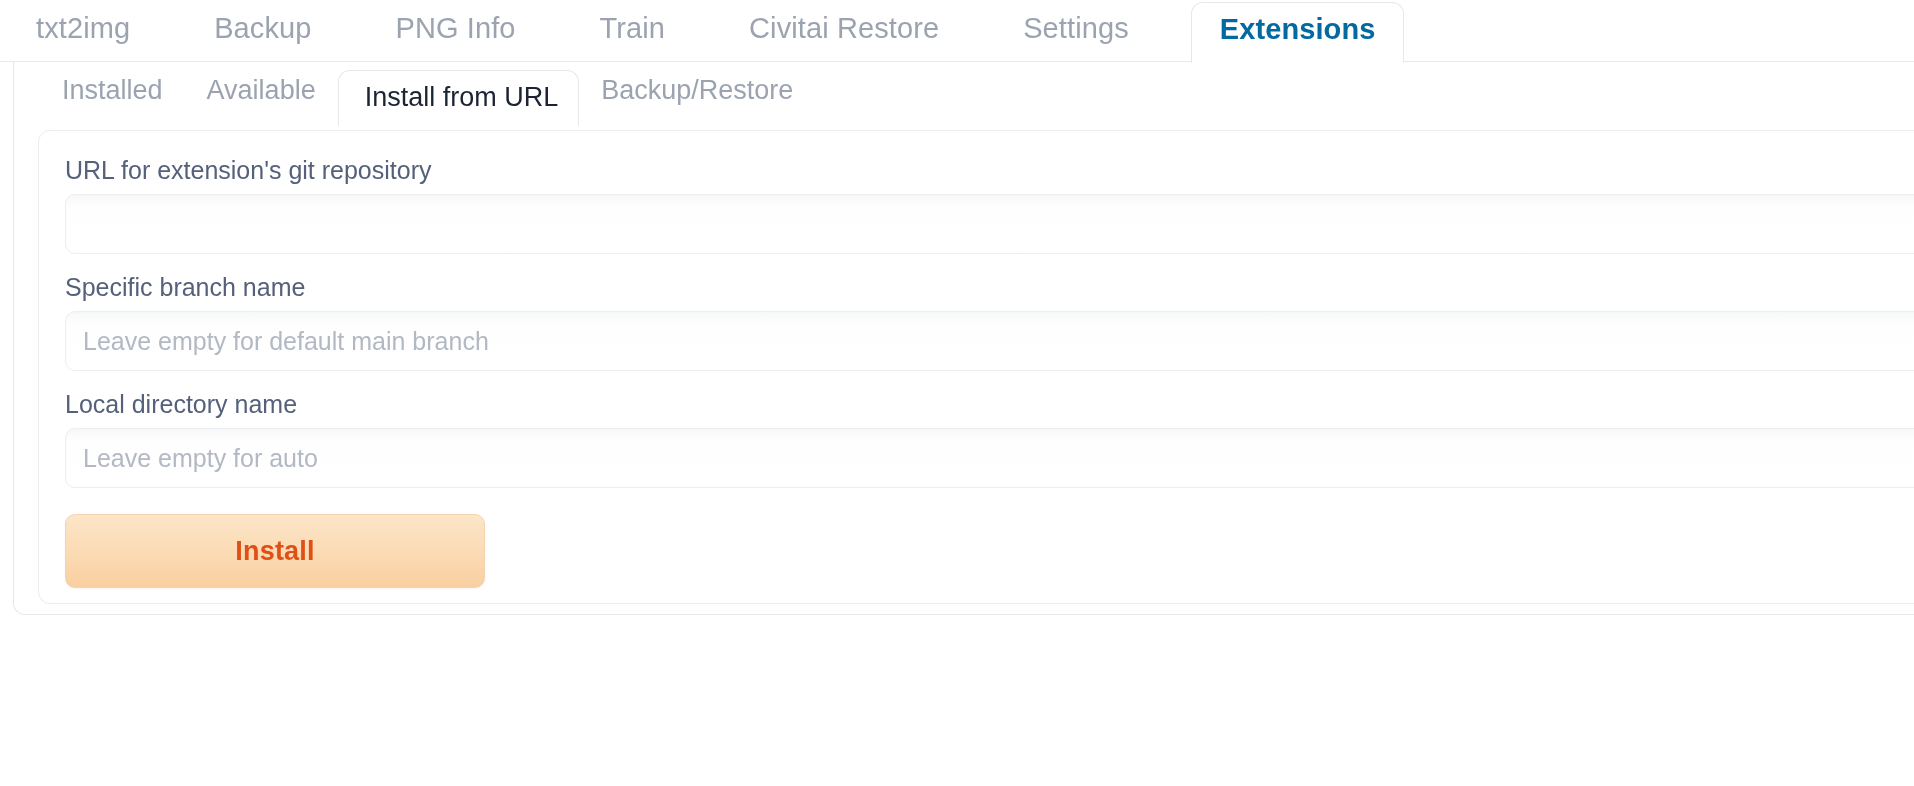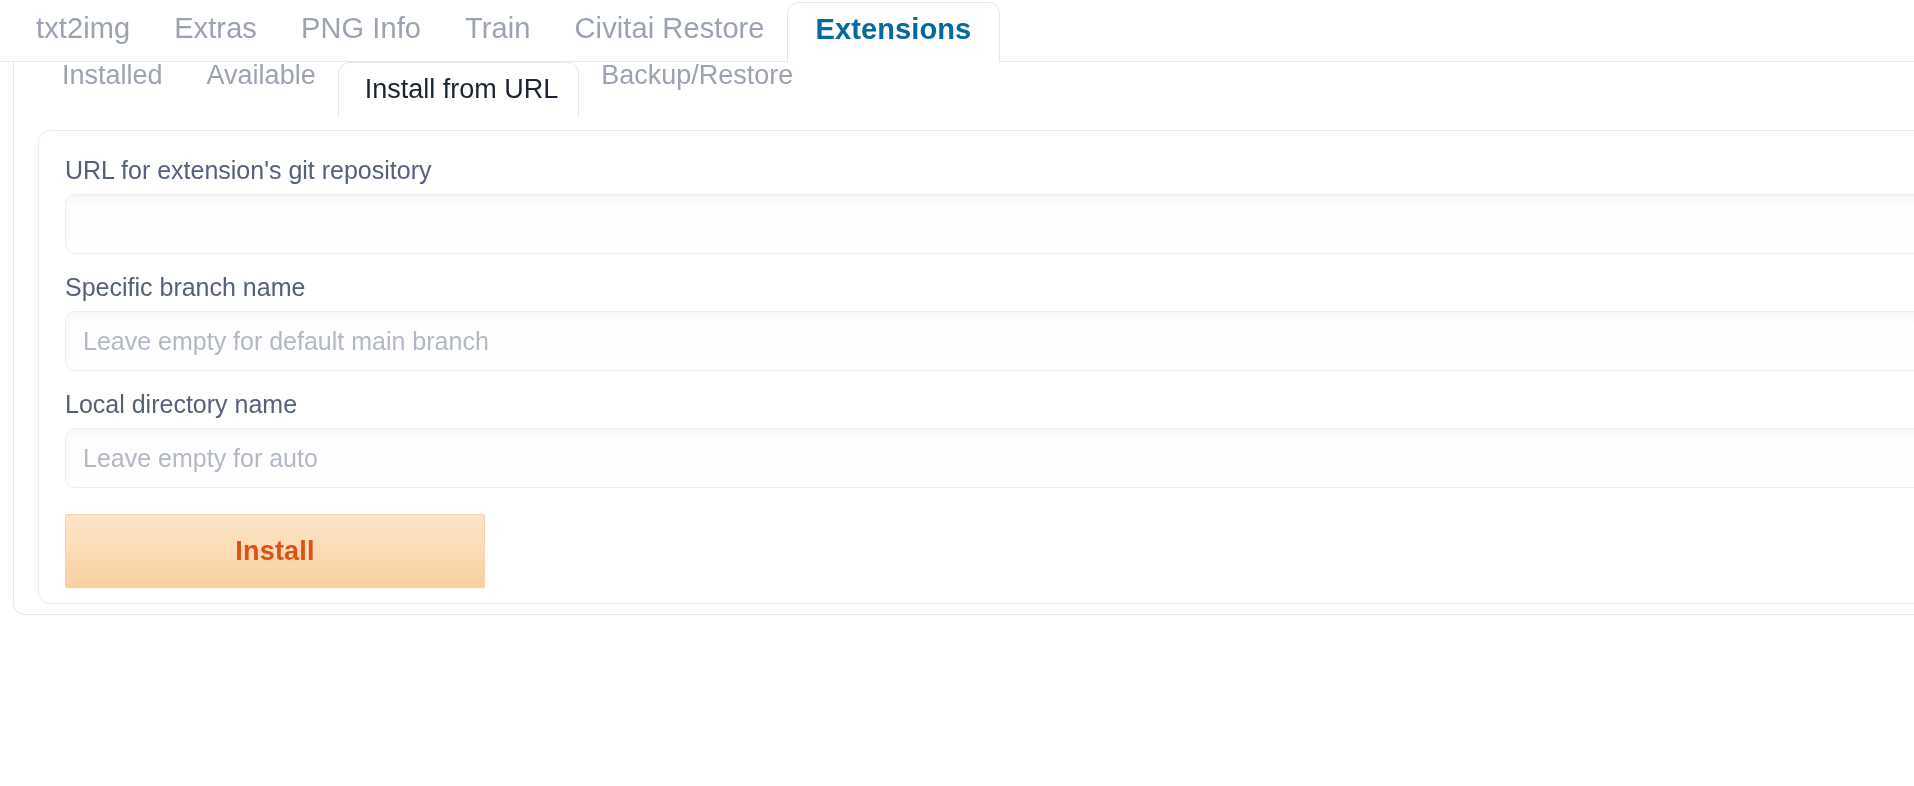--- a/index.html
+++ b/index.html
@@ -28,20 +28,21 @@
   .top-tabs {
     position: absolute;
     left: 0;
     top: 0;
     width: 1914px;
     height: 62px;
     display: flex;
     align-items: flex-end;
     padding-left: 14px;
     box-sizing: border-box;
+    gap: 40px;
   }
   .top-tab {
     font-size: 29px;
     line-height: 1;
     color: #9ca3b0;
     padding: 0 22px 19px 22px;
     white-space: nowrap;
     cursor: pointer;
     letter-spacing: 0.1px;
     background: transparent;
@@ -87,21 +88,21 @@
     background: #ffffff;
   }
 
   
   .sub-tabs {
     position: absolute;
     left: 0;
     top: 0;
     height: 70px;
     display: flex;
-    align-items: flex-start;
+    align-items: center;
     padding-left: 26px;
     box-sizing: border-box;
   }
   .sub-tab {
     font-size: 27px;
     line-height: 1;
     color: #9ca3b0;
     padding: 0 22px 13px 22px;
     white-space: nowrap;
     cursor: pointer;
@@ -170,43 +171,44 @@
   }
 
   
   .install-btn {
     display: block;
     margin-top: 26px;
     width: 420px;
     height: 74px;
     box-sizing: border-box;
     border: 1px solid #f6d3ae;
-    border-radius: 2px;
+    border-radius: 10px;
     background: linear-gradient(180deg, #fce5c8 0%, #fbdcb6 48%, #f9cfa0 100%);
     color: #e04f16;
     font-family: inherit;
     font-size: 27px;
     font-weight: 700;
     letter-spacing: 0.2px;
     cursor: pointer;
     box-shadow: 0 1px 2px rgba(0,0,0,0.04);
   }
 </style>
 </head>
 <body>
 
 <div class="app">
 
   <div class="top-tabs-rule"></div>
   <nav class="top-tabs">
     <button class="top-tab">txt2img</button>
-    <button class="top-tab">Extras</button>
+    <button class="top-tab">Backup</button>
     <button class="top-tab">PNG Info</button>
     <button class="top-tab">Train</button>
     <button class="top-tab">Civitai Restore</button>
+    <button class="top-tab">Settings</button>
     <button class="top-tab active">Extensions</button>
   </nav>
 
   <section class="tab-body">
 
     <nav class="sub-tabs">
       <button class="sub-tab">Installed</button>
       <button class="sub-tab">Available</button>
       <button class="sub-tab active">Install from URL</button>
       <button class="sub-tab">Backup/Restore</button>

